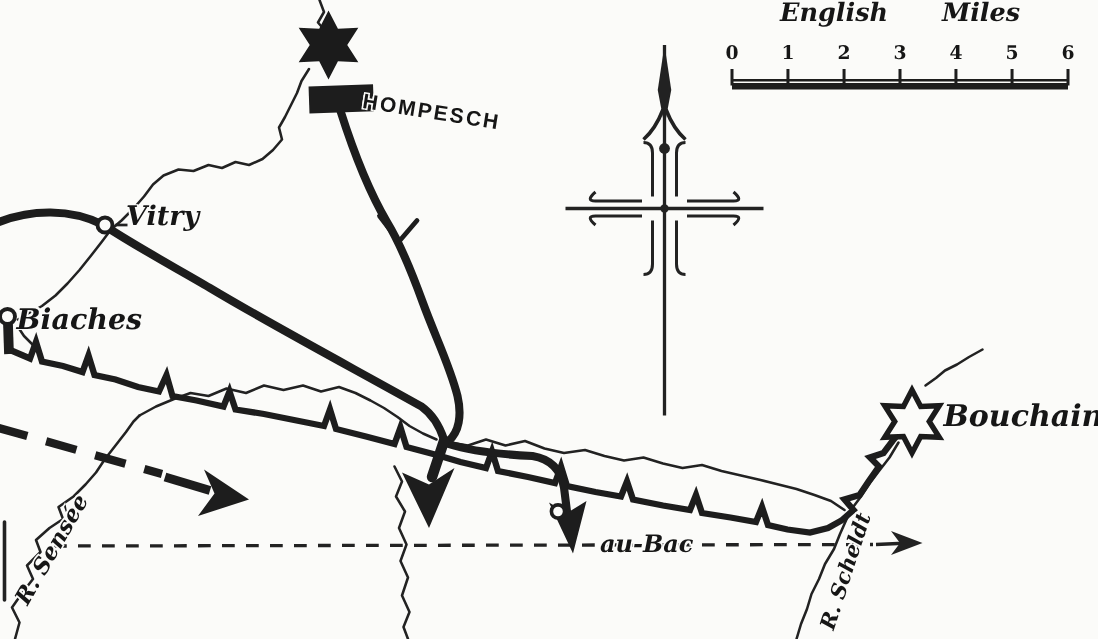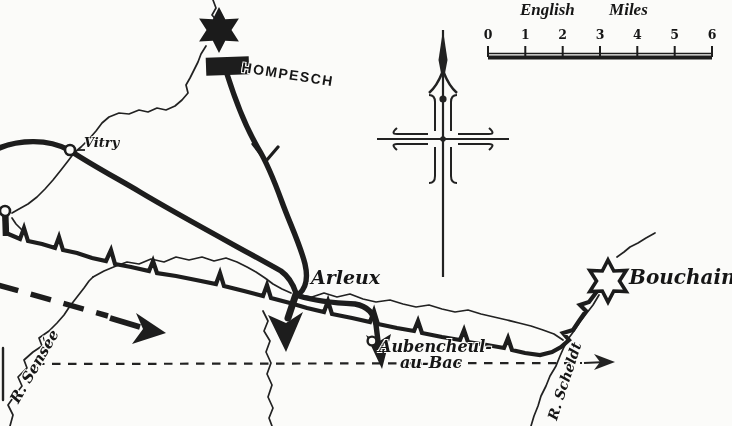--- a/index.html
+++ b/index.html
@@ -13,29 +13,29 @@
     position:absolute;color:#161616;font-style:italic;font-weight:600;
     white-space:nowrap;line-height:1;
     text-shadow:-1px -1px 0 #fbfbf9,1px -1px 0 #fbfbf9,-1px 1px 0 #fbfbf9,1px 1px 0 #fbfbf9;
   }
   .lbl-douai{left:243px;top:25px;font-size:21px;}
   .lbl-hompesch{
     left:243px;top:60px;font-size:14px;font-style:normal;font-weight:bold;
     font-family:"Liberation Sans", sans-serif;letter-spacing:1.5px;
     transform:rotate(9deg);transform-origin:left top;
   }
-  .lbl-vitry{left:84px;top:136px;font-size:13px;}
+  .lbl-vitry{left:84px;top:136px;font-size:18px;}
   .lbl-biaches{left:11px;top:204px;font-size:19px;}
   .lbl-arleux{left:311px;top:268px;font-size:19px;}
   .lbl-aub1{left:379px;top:339px;font-size:16px;font-weight:700;}
   .lbl-aub2{left:400px;top:355px;font-size:16px;font-weight:700;font-style:italic;}
   .lbl-bouchain{left:629px;top:267px;font-size:20px;}
   .lbl-sensee{left:-6px;top:359px;font-size:15px;transform:rotate(-60deg);transform-origin:center;}
   .lbl-scheldt{left:524px;top:374px;font-size:14px;transform:rotate(-72deg);transform-origin:center;}
-  .lbl-scale-title{left:520px;top:1px;font-size:17px;word-spacing:30px;font-weight:600;font-family:Liberation Serif, serif;}
+  .lbl-scale-title{left:520px;top:1px;font-size:17px;word-spacing:30px;font-weight:600;}
   .scale-tick-num{
     position:absolute;top:27px;font-size:12.5px;font-weight:600;color:#161616;
     transform:translateX(-50%);font-style:normal;
   }
 </style>
 </head>
 <body>
 
 <div id="map-canvas">
 
@@ -101,22 +101,21 @@
     <polygon fill="#1b1b1b" points="219,7 225.3,19.2 238.9,18.5 231.5,30 238.9,41.5 225.3,40.8 219,53 212.8,40.8 199.1,41.5 206.5,30 199.1,18.5 212.8,19.2"></polygon>
     <polygon fill="#fbfbf9" stroke="#1b1b1b" stroke-width="3.6" stroke-linejoin="miter" points="608,260 613.8,271 626.2,270.5 619.5,281 626.2,291.5 613.8,291 608,302 602.3,291 589.8,291.5 596.5,281 589.8,270.5 602.3,271"></polygon>
     <path d="M 77,150 L 85,150" stroke="#222" stroke-width="1.8"></path>
     <circle cx="70" cy="150" r="5" fill="#fbfbf9" stroke="#1d1d1d" stroke-width="2.6"></circle>
     <circle cx="5" cy="211" r="5" fill="#fbfbf9" stroke="#1d1d1d" stroke-width="2.6"></circle>
     <circle cx="372" cy="341" r="4.4" fill="#fbfbf9" stroke="#1d1d1d" stroke-width="2.4"></circle>
   </svg>
 
   <div class="label lbl-hompesch">HOMPESCH</div>
   <div class="label lbl-vitry">Vitry</div>
-  <div class="label lbl-arleux">Arleux</div>
-  <div class="label lbl-aub1">Aubencheul-</div>
+  <div class="label lbl-biaches">Biaches</div>
   <div class="label lbl-aub2">au-Bac</div>
   <div class="label lbl-bouchain">Bouchain</div>
   <div class="label lbl-sensee">R. Sensée</div>
   <div class="label lbl-scheldt">R. Scheldt</div>
   <div class="label lbl-scale-title">English Miles</div>
 
   <span class="scale-tick-num" style="left:488px">0</span>
   <span class="scale-tick-num" style="left:525.3px">1</span>
   <span class="scale-tick-num" style="left:562.7px">2</span>
   <span class="scale-tick-num" style="left:600px">3</span>

